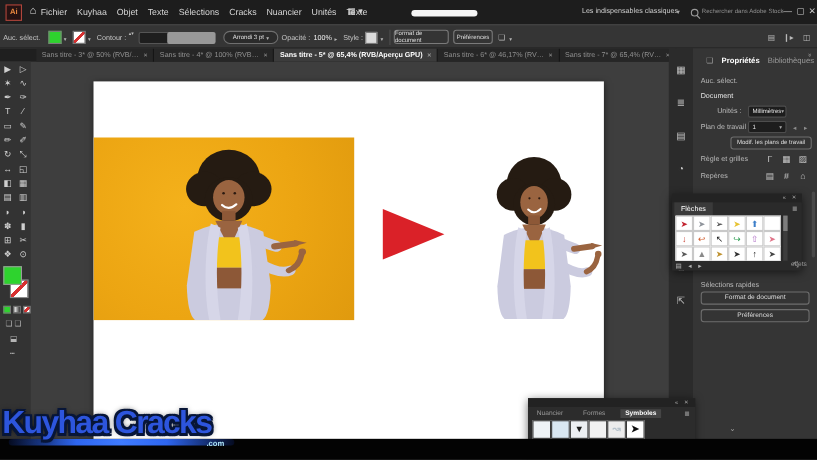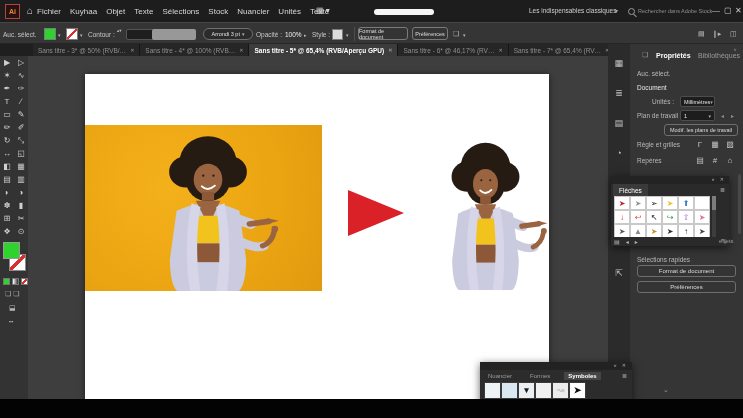--- a/index.html
+++ b/index.html
@@ -170,21 +170,21 @@
 
   <div class="menubar">
     <div class="applogo">Ai</div>
     <div class="homeicon">⌂</div>
     <div class="menus">
       <span class="mi">Fichier</span>
         <span class="mi">Kuyhaa</span>
         <span class="mi">Objet</span>
         <span class="mi">Texte</span>
         <span class="mi">Sélections</span>
-        <span class="mi">Stock</span>
+        <span class="mi">Cracks</span>
         <span class="mi">Nuancier</span>
         <span class="mi">Unités</span>
         <span class="mi">Texte</span>
     </div>
     <div class="wsicon">▦ ▾</div>
     <div class="whitepill"></div>
     <div class="wslabel">Les indispensables classiques</div>
     <div class="wscaret">▾</div>
     <div class="mag"></div>
     <div class="searchtxt">Rechercher dans Adobe Stock</div>
@@ -424,14 +424,19 @@
       <div class="scell" style="background: rgb(238, 243, 246); color: rgb(0, 0, 0);"></div>
         <div class="scell" style="background: rgb(217, 231, 242); color: rgb(0, 0, 0);"></div>
         <div class="scell" style="background: rgb(236, 239, 242); color: rgb(26, 26, 26);">▾</div>
         <div class="scell" style="background: rgb(241, 241, 241); color: rgb(0, 0, 0);"></div>
         <div class="scell" style="background: rgb(236, 236, 236); color: rgb(184, 196, 205);">↝</div>
         <div class="scell" style="background: rgb(255, 255, 255); color: rgb(13, 13, 13);">➤</div>
     </div>
   </div>
 
   <div class="blackbar"></div>
+  <div class="watermark">
+    <div class="wm-text" style="color: rgb(45, 85, 221);">Kuyhaa Cracks</div>
+    <div class="wm-bar"></div>
+    <span class="wm-com">.com</span>
+  </div>
 
 </div>
 
 </body></html>

